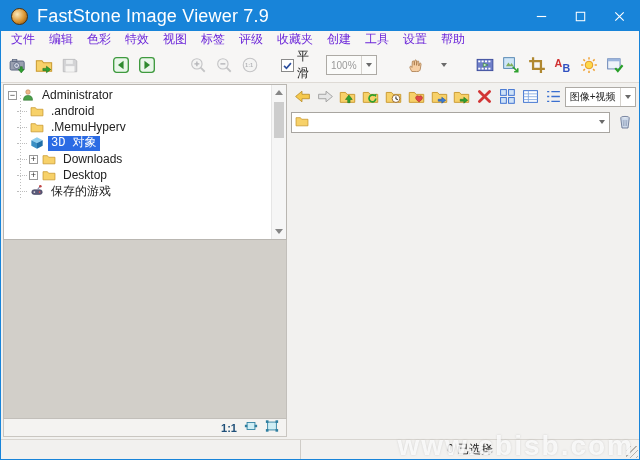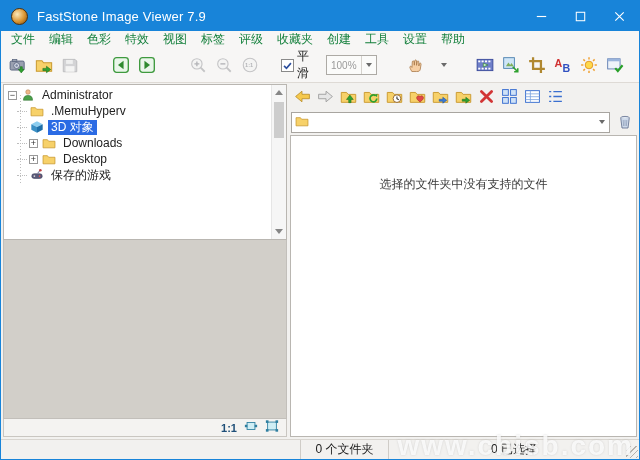--- a/index.html
+++ b/index.html
@@ -6,27 +6,27 @@
   html,body{width:640px;height:460px;overflow:hidden;background:#fff;
     font-family:"Liberation Sans","DejaVu Sans",sans-serif;font-size:12px;color:#222}
   .window{width:640px;height:460px;border:1px solid #1884d9;background:#f2f1ef;
     display:flex;flex-direction:column;position:relative}
 
   
   .titlebar{flex:0 0 30px;background:#1884d9;display:flex;align-items:center;color:#fff}
   .app-icon{width:17px;height:17px;margin:0 9px 0 10px;border-radius:50%;
     background:radial-gradient(circle at 35% 35%,#fae9bb,#d9932f 55%,#6e4412);
     border:1px solid #4e300c;flex:0 0 17px}
-  .title-text{font-size:13px;letter-spacing:.2px}
+  .title-text{font-size:18px;letter-spacing:.2px}
   .win-controls{margin-left:auto;display:flex;height:100%}
   .win-btn{width:39px;height:100%;display:flex;align-items:center;justify-content:center}
 
   
   .menubar{flex:0 0 17px;background:#f7f6f5;display:flex;align-items:center;
-    padding-left:3px;color:#15803d}
+    padding-left:3px;color:#6d28d9}
   .menu-item{padding:0 7px;line-height:17px;white-space:nowrap}
 
   
   .toolbar{flex:0 0 27px;background:#f7f6f5;border-bottom:1px solid #dedad5;
     display:flex;align-items:center;padding:0 4px;gap:13px}
   .tb-group{display:flex;align-items:center;gap:1px}
   .tb-btn{width:25px;height:23px;display:flex;align-items:center;justify-content:center;
     border:1px solid transparent;border-radius:2px}
   .tb-btn.disabled{opacity:.38;filter:grayscale(80%)}
   .tb-btn.selected{background:#cde6f8;border-color:#7ab0dd}
@@ -352,23 +352,32 @@
               </span>
               <span class="tree-label">Administrator</span>
             </div>
             <div class="tree-row" style="padding-left: 13px;">
               <span class="stub"></span>
               <span class="tree-icon">
                 <svg width="14" height="14" viewBox="0 0 16 16">
                   <path d="M1.2 13.5 V4.2 h5 l1.4 1.8 h7.2 v7.5 Z" fill="#f7d169" stroke="#c9992f" stroke-width="0.9"></path>
                 </svg>
               </span>
+              <span class="tree-label">.android</span>
+            </div>
+            <div class="tree-row" style="padding-left: 13px;">
+              <span class="stub"></span>
+              <span class="tree-icon">
+                <svg width="14" height="14" viewBox="0 0 16 16">
+                  <path d="M1.2 13.5 V4.2 h5 l1.4 1.8 h7.2 v7.5 Z" fill="#f7d169" stroke="#c9992f" stroke-width="0.9"></path>
+                </svg>
+              </span>
               <span class="tree-label">.MemuHyperv</span>
             </div>
-            <div class="tree-row" style="padding-left: 13px;">
+            <div class="tree-row" style="padding-left: 13px; font-family: Liberation Mono, monospace;">
               <span class="stub"></span>
               <span class="tree-icon">
                 <svg width="14" height="14" viewBox="0 0 16 16">
                   <path d="M8 1.5 L14.5 4.8 L8 8.1 L1.5 4.8 Z" fill="#8ccdef"></path>
                   <path d="M1.5 4.8 L8 8.1 V14.5 L1.5 11.2 Z" fill="#3a8fc4"></path>
                   <path d="M14.5 4.8 L8 8.1 V14.5 L14.5 11.2 Z" fill="#1f6fa8"></path>
                 </svg>
               </span>
               <span class="tree-label selected">3D 对象</span>
             </div>
@@ -510,20 +519,26 @@
               <rect x="1.5" y="2.5" width="13" height="11" fill="#fff" stroke="#3a6fd0" stroke-width="0.9"></rect>
               <path d="M1.5 5.5 h13 M6 2.5 v11 M1.5 8.2 h13 M1.5 10.9 h13" stroke="#7fa7e0" stroke-width="0.8"></path>
             </svg>
           </div>
           <div class="tb-btn">
             <svg width="17" height="17" viewBox="0 0 16 16">
               <g stroke="#3a6fd0" stroke-width="1.2">
                 <path d="M2 3.5 h2 M6 3.5 h8 M2 8 h2 M6 8 h8 M2 12.5 h2 M6 12.5 h8"></path>
               </g>
             </svg>
+          </div>
+          <div class="combo filter-combo">
+            <span class="combo-text">图像+视频</span>
+            <span class="combo-arrow">
+              <span class="tri-down"></span>
+            </span>
           </div>
         </div>
       <div class="address-row">
         <div class="address-box">
           <span>
             <svg width="14" height="14" viewBox="0 0 16 16">
                 <path d="M1.2 13.5 V4.2 h5 l1.4 1.8 h7.2 v7.5 Z" fill="#f7d169" stroke="#c9992f" stroke-width="0.9"></path>
               </svg>
           </span>
           <span class="address-value"></span>
@@ -532,27 +547,23 @@
             </span>
         </div>
         <div class="trash-btn">
           <svg width="16" height="16" viewBox="0 0 16 16">
               <ellipse cx="8" cy="4" rx="4.5" ry="1.6" fill="#dfe7f2" stroke="#5a6a8a" stroke-width="0.8"></ellipse>
               <path d="M3.8 4.6 L5 14 h6 L12.2 4.6" fill="#cdd9ea" stroke="#5a6a8a" stroke-width="0.8"></path>
               <path d="M6.2 6 l.4 6 M8 6 v6 M9.8 6 l-.4 6" stroke="#8a9ab5" stroke-width="0.7"></path>
             </svg>
         </div>
       </div>
-      <div class="filearea">
-        <span>选择的文件夹中没有支持的文件</span>
-      </div>
     </div>
   </div>
 
   <div class="statusbar" id="statusbar">
     <div class="status-seg seg0"></div>
-      <div class="status-seg seg1">0 个文件夹</div>
       <div class="status-seg seg3">0 已选择</div>
       <div class="grip"></div>
   </div>
 
   <div class="watermark">www.cbisb.com</div>
 </div>
 
 </body></html>

